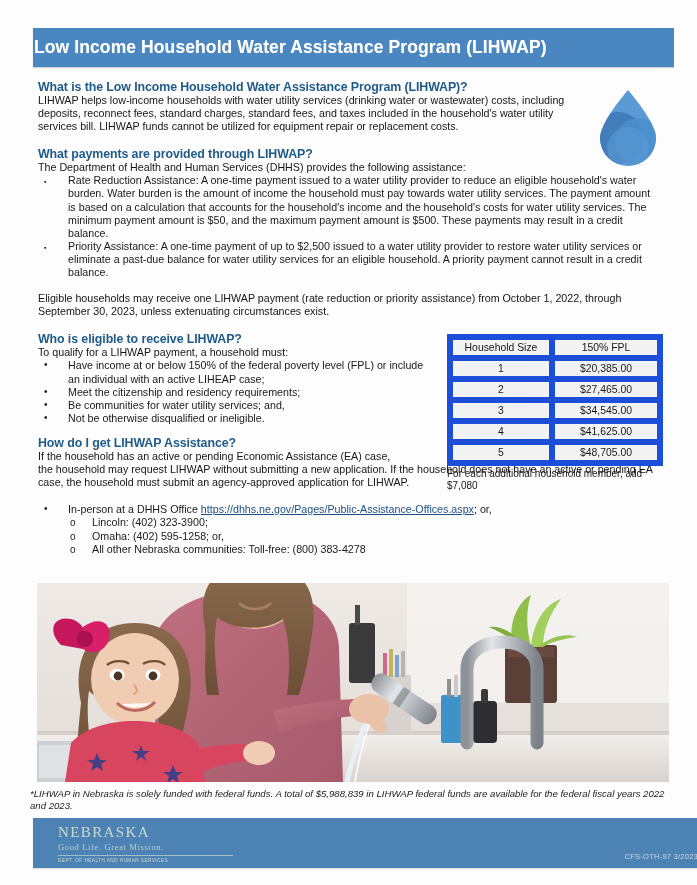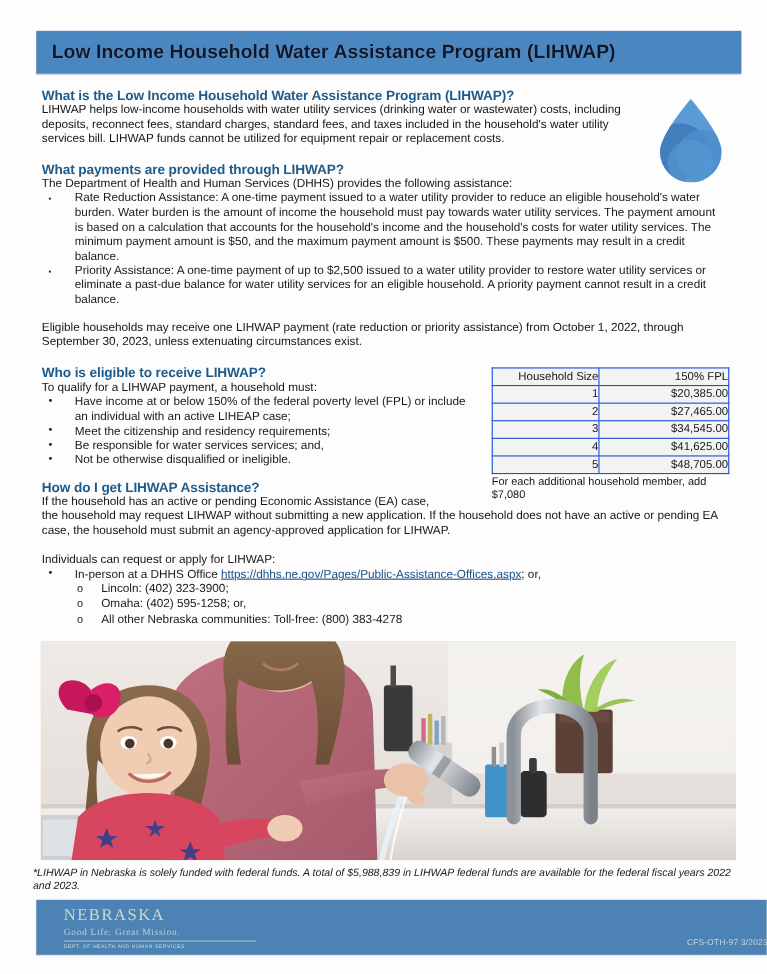--- a/index.html
+++ b/index.html
@@ -30,25 +30,25 @@
     left: 33px;
     top: 28px;
     width: 641px;
     height: 39px;
     background: #4a86c0;
     display: flex;
     align-items: center;
     box-shadow: 0 1px 1px rgba(0,0,0,0.18);
   }
   .title-banner .title-text {
-    color: #0f172a;
+    color: #ffffff;
     font-size: 17.5px;
     font-weight: bold;
     letter-spacing: 0.1px;
-    padding-left: 14px;
+    padding-left: 1px;
     text-shadow: 0 0 1px rgba(255,255,255,0.35);
   }
 
   
   .h2 {
     color: #1f5b8a;
     font-weight: bold;
     font-size: 12.4px;
     letter-spacing: -0.1px;
   }
@@ -131,23 +131,23 @@
     left: 447px;
     top: 334px;
     width: 216px;
   }
   table.fpl {
     border-collapse: collapse;
     width: 216px;
     background: #f2f3f2;
   }
   table.fpl th, table.fpl td {
-    border: 1px solid #1d4ed8;
+    border: 6px solid #1d4ed8;
     font-size: 10.4px;
-    text-align: right;
+    text-align: center;
     padding: 1px 0 1px 0;
     height: 13px;
     color: #171717;
     font-weight: normal;
   }
   table.fpl th { font-weight: normal; }
   table.fpl td.size { width: 96px; }
   .fpl-note {
     font-size: 10px;
     line-height: 12px;
@@ -280,37 +280,36 @@
     </div>
 
     <div class="spacer-md"></div>
 
     <div class="block">
       <div class="h2">Who is eligible to receive LIHWAP?</div>
       <div class="body para">To qualify for a LIHWAP payment, a household must:</div>
       <ul class="bullets" style="width:390px">
         <li>Have income at or below 150% of the federal poverty level (FPL) or include an individual with an active LIHEAP case;</li>
         <li>Meet the citizenship and residency requirements;</li>
-        <li>Be responsible for water services services; and,</li>
+        <li>Be communities for water utility services; and,</li>
         <li>Not be otherwise disqualified or ineligible.</li>
       </ul>
     </div>
 
     <div class="spacer-sm"></div>
 
     <div class="block">
       <div class="h2">How do I get LIHWAP Assistance?</div>
       <div class="body para" style="width:400px">If the household has an active or pending Economic Assistance (EA) case,</div>
       <div class="body para">the household may request LIHWAP without submitting a new application. If the household does not have an active or pending EA case, the household must submit an agency-approved application for LIHWAP.</div>
     </div>
 
     <div class="spacer-md"></div>
 
     <div class="block">
-      <div class="body para">Individuals can request or apply for LIHWAP:</div>
       <ul class="bullets">
         <li>
           <span>In-person at a DHHS Office </span><a class="lnk" href="#">https://dhhs.ne.gov/Pages/Public-Assistance-Offices.aspx</a><span>; or,</span>
         </li>
       </ul>
       <ul class="circles">
         <li>Lincoln: (402) 323-3900;</li>
         <li>Omaha: (402) 595-1258; or,</li>
         <li>All other Nebraska communities: Toll-free: (800) 383-4278</li>
       </ul>

